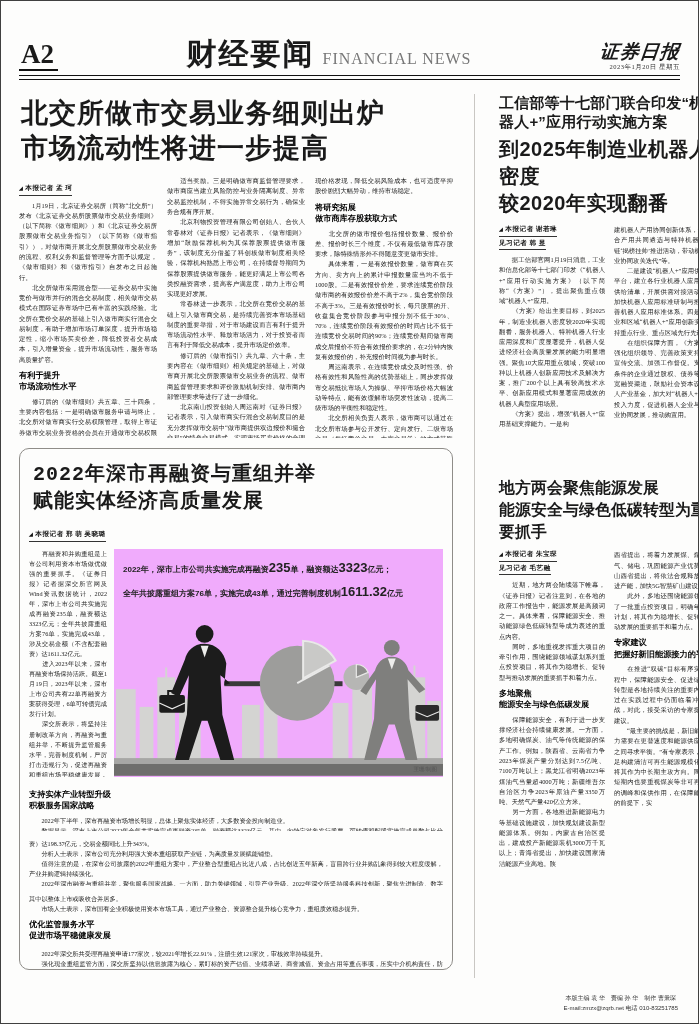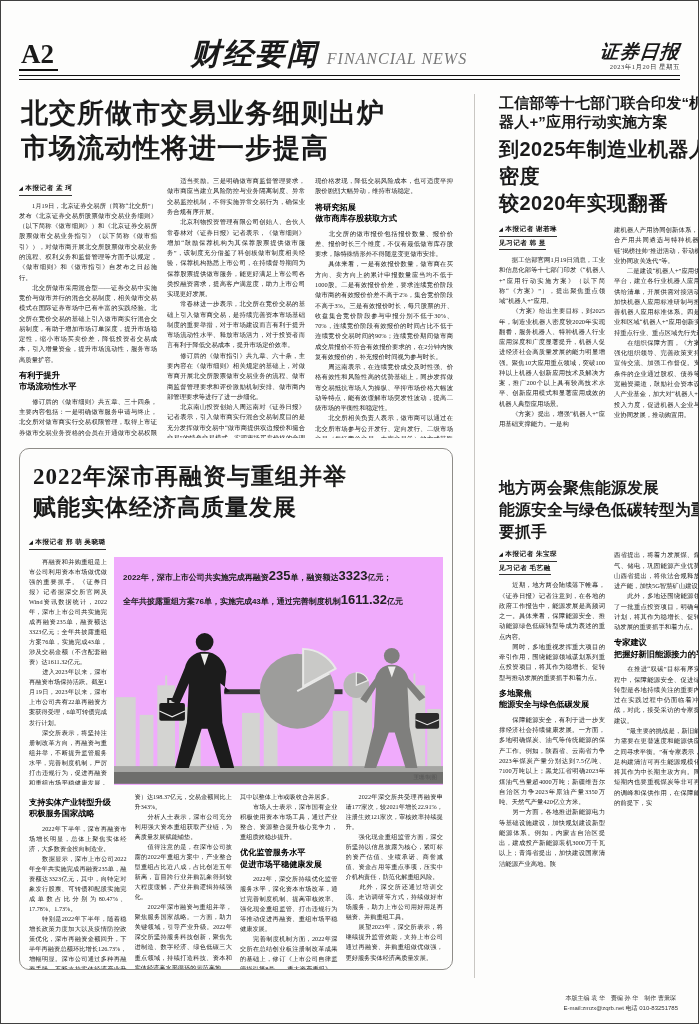--- a/index.html
+++ b/index.html
@@ -8,21 +8,21 @@
     position:relative; width:699px; height:1024px; margin:0 auto;
     background:#fdfdfc; color:#1a1a1a; overflow:hidden;
     font-family:"Liberation Serif", serif;
     border:1px solid #404040;
   }
   
   .masthead { display:flex; align-items:flex-end; justify-content:space-between;
     padding:24px 18px 0 18px; height:70px; }
   .page-code { font-family:"Liberation Serif", serif; font-weight:bold; font-size:27px;
     border-bottom:2.5px solid #111; padding:0 4px 1px 2px; line-height:1; }
-  .section-title { text-align:left; line-height:1; padding-bottom:2px;font-style:italic; }
+  .section-title { text-align:left; line-height:1; padding-bottom:2px; }
   .section-title .cn { font-family:"Liberation Sans", sans-serif; font-weight:bold; font-size:30px; letter-spacing:2px; }
   .section-title .en { font-family:"Liberation Serif", serif; font-size:16px; color:#777; margin-left:8px; letter-spacing:1px; }
   .paper-info { text-align:right; line-height:1.15; padding-bottom:1px; }
   .paper-logo { font-family:"Liberation Serif", serif; font-weight:bold; font-style:italic;
     font-size:19px; transform:skewX(-6deg); letter-spacing:1px; }
   .paper-date { font-size:6.5px; color:#333; letter-spacing:.5px; }
   .masthead-rule { margin:4px 18px 0 18px; height:5px;
     border-top:1.8px solid #111; border-bottom:1.8px solid #111; }
   
   .content { display:flex; padding:10px 6px 0 18px; gap:16px; }
@@ -38,32 +38,32 @@
     border-bottom:.8px solid #333; padding-bottom:1.5px; margin-bottom:5px; letter-spacing:.5px; }
   .byline .pen { font-size:5px; margin-right:2px; }
   
   .a1-headline { font-family:"Liberation Sans", sans-serif; font-weight:bold;
     font-size:27px; line-height:1.3; letter-spacing:1px; margin:6px 0 10px 2px; }
   .a1-cols { display:flex; gap:10px; height:262px; overflow:hidden; }
   .a1-cols .col { width:138px; flex:none; overflow:hidden; }
   
   .box-article { margin-top:10px; border:1px solid #8f8d89; border-radius:10px;
     padding:10px 9px 9px 9px; height:522px; overflow:hidden; }
-  .a3-headline { font-family:Liberation Serif, serif; font-weight:bold;
-    font-size:23px; line-height:1.35; letter-spacing:1px; margin:2px 0 7px 4px; }
+  .a3-headline { font-family:Liberation Mono, monospace; font-weight:bold;
+    font-size:20px; line-height:1.35; letter-spacing:1px; margin:2px 0 7px 4px; }
   .a3-row1 { display:flex; gap:7px; margin-top:2px; }
   .a3-colA { width:78px; flex:none; height:228px; overflow:hidden; }
   .infographic { flex:1; background:#f0abfc; position:relative; height:228px;
     padding:7px 9px 0 9px; overflow:hidden; }
   .ig-text { font-family:"Liberation Sans", sans-serif; font-weight:bold; font-size:8px;
     line-height:1.9; color:#222; }
   .ig-num { font-size:13px; font-weight:bold; letter-spacing:0; }
   .ig-art { position:absolute; left:0; bottom:0; width:100%; height:158px; }
   .ig-credit { position:absolute; right:6px; bottom:4px; font-size:5.5px; color:#555; }
-  .a3-row2 { display:flex; gap:8px; margin-top:7px; height:212px; overflow:hidden; }
+  .a3-row2 { display:flex; gap:8px; margin-top:7px; height:212px; overflow:hidden;flex-direction:column; }
   .a3-row2 .col { flex:1; overflow:hidden; }
   .a3-row2 .body-text, .a3-colA .body-text { font-size:6.2px; }
   
   .a2-kicker { font-family:"Liberation Sans", sans-serif; font-weight:bold;
     font-size:15px; letter-spacing:.2px; margin:4px 0 4px 0; }
   .a2-headline { font-family:"Liberation Sans", sans-serif; font-weight:bold;
     font-size:20px; line-height:1.35; letter-spacing:.5px; margin-bottom:8px; }
   .two-cols { display:flex; gap:9px; overflow:hidden; }
   .two-cols .col { width:106px; flex:none; overflow:hidden; }
   .a2-body { height:238px; }

